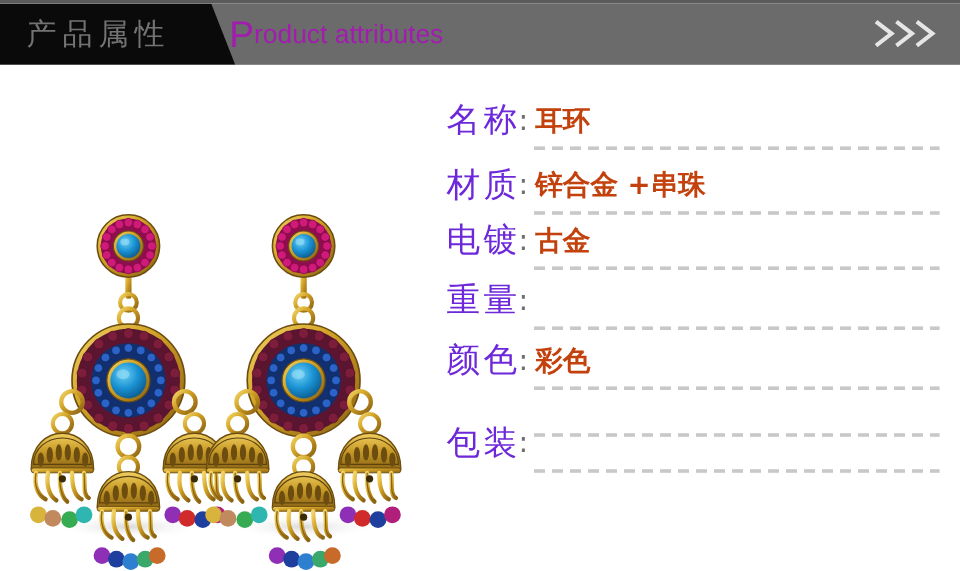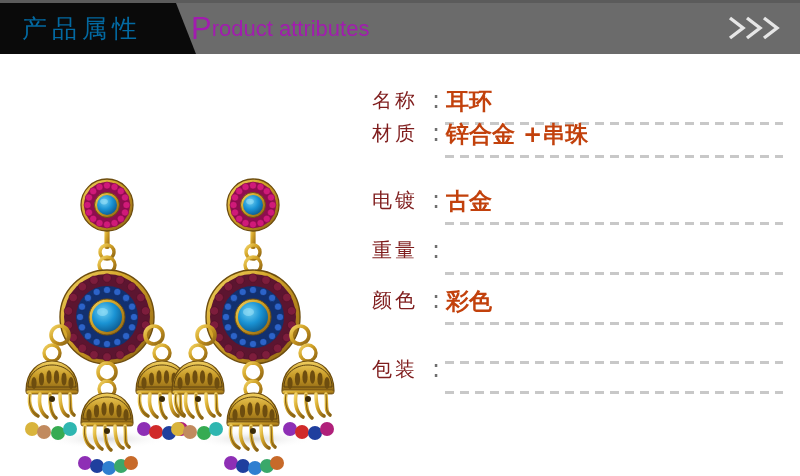--- a/index.html
+++ b/index.html
@@ -26,21 +26,21 @@
     position: absolute; left: 0; top: 3px; width: 800px; height: 51px;
     background: #6b6b6b;
   }
   .header-black {
     position: absolute; left: 0; top: 3px; width: 196px; height: 51px;
     background: #0a0a0a;
     clip-path: polygon(0 0, 176px 0, 196px 51px, 0 51px);
   }
   .title-cn {
     position: absolute; left: 22px; top: 12px;
-    font-size: 25px; line-height: 33px; color: #0369a1;
+    font-size: 25px; line-height: 33px; color: #737373;
     letter-spacing: 5px; font-weight: 400;
     font-family: "DejaVu Sans", "Liberation Sans", sans-serif;
     white-space: nowrap;
     text-align: right;
   }
   .title-en {
     position: absolute; left: 191px; top: 14px;
     color: #a21caf; white-space: nowrap;
     font-family: "Liberation Sans", sans-serif;
     font-size: 22px; line-height: 29px; font-weight: 400;
@@ -64,21 +64,21 @@
   
   .attrs {
     position: absolute; left: 360px; top: 57px;
     width: 440px; height: 419px;
   }
   .attr-row {
     position: absolute; left: 0; width: 440px; height: 46px;
   }
   .attr-label {
     position: absolute; left: 12px; top: 2px;
-    font-size: 20px; line-height: 34px; color: #7f1d1d;
+    font-size: 28px; line-height: 34px; color: #6d28d9;
     letter-spacing: 3px; white-space: nowrap;
     font-family: "DejaVu Sans", "Liberation Sans", sans-serif;
   }
   .attr-colon {
     position: absolute; top: 2px;
     font-size: 24px; line-height: 34px; color: #6f6f6f;
     font-family: "DejaVu Sans", "Liberation Sans", sans-serif;
   }
   .attr-value {
     position: absolute; left: 86px; top: 3px;
@@ -328,21 +328,21 @@
 
   <div class="attrs">
 
     <div class="attr-row" style="top:24px">
       <span class="attr-label">名称</span>
       <span class="attr-colon" style="left:72px">:</span>
       <span class="attr-value">耳环</span>
       <span class="attr-rule"></span>
     </div>
 
-    <div class="attr-row" style="top:57px">
+    <div class="attr-row" style="top:78px">
       <span class="attr-label">材质</span>
       <span class="attr-colon" style="left:72px">:</span>
       <span class="attr-value">锌合金 +串珠</span>
       <span class="attr-rule"></span>
     </div>
 
     <div class="attr-row" style="top:124px">
       <span class="attr-label">电镀</span>
       <span class="attr-colon" style="left:72px">:</span>
       <span class="attr-value">古金</span>

